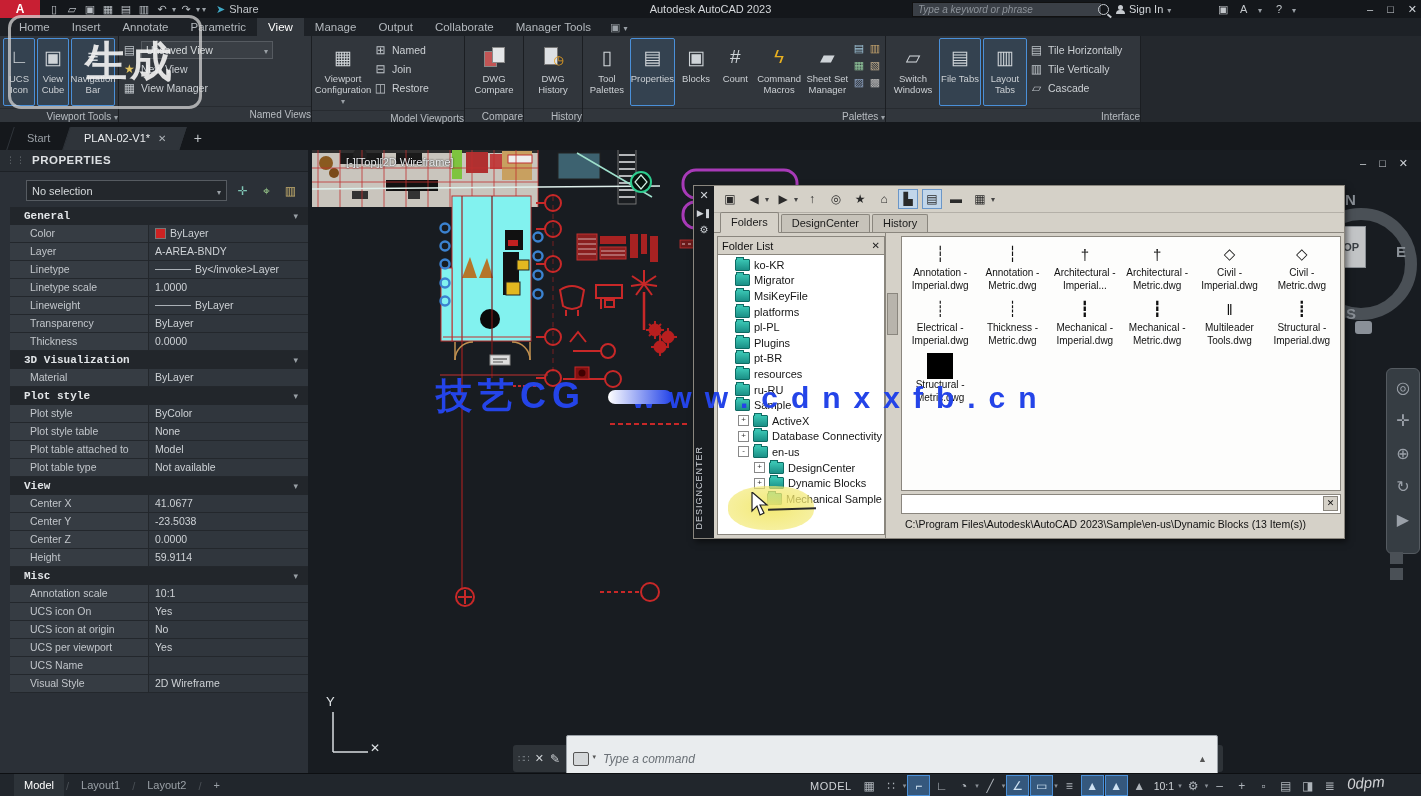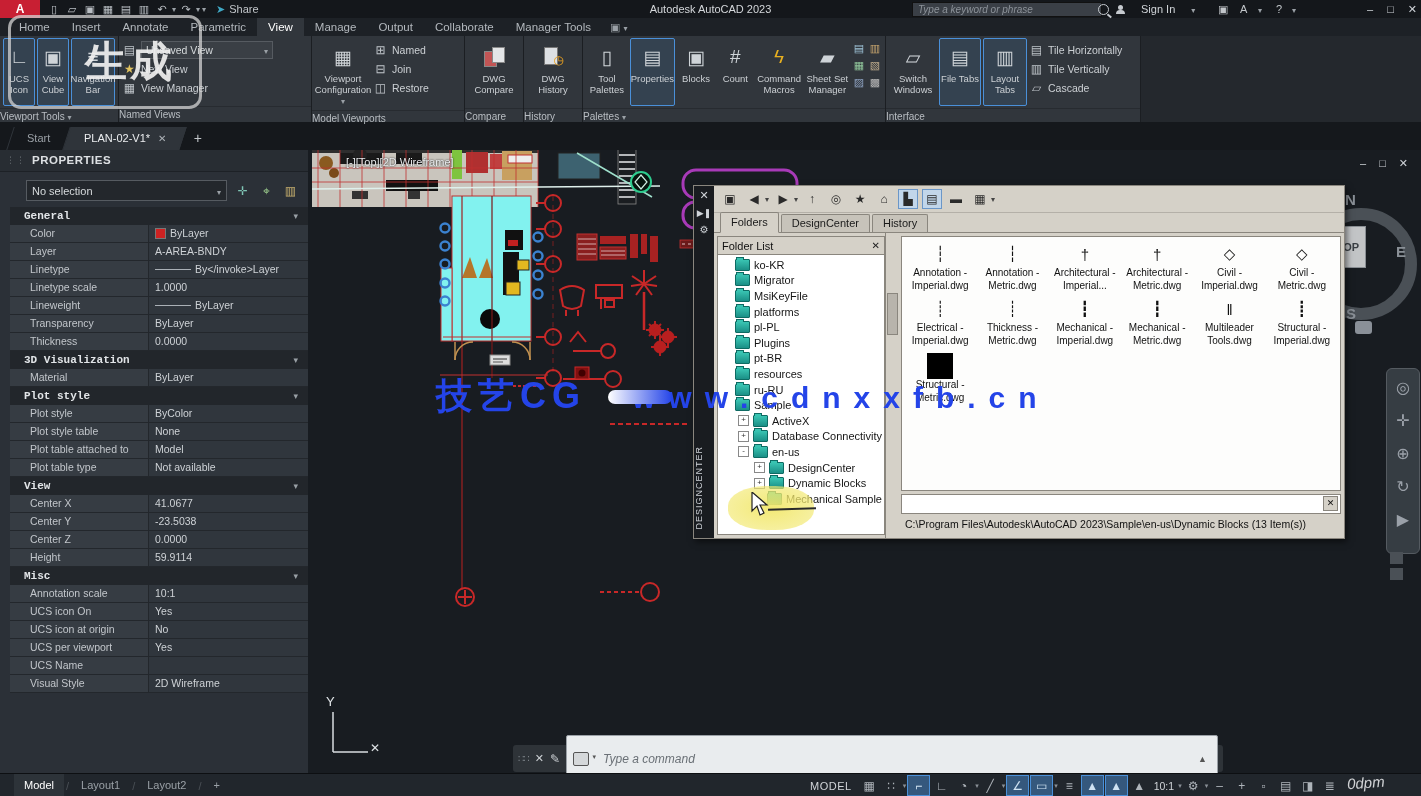--- a/index.html
+++ b/index.html
@@ -12,36 +12,36 @@
   .qat{display:flex;align-items:center;margin-left:6px;gap:2px;}
   .qic{width:16px;text-align:center;color:#b9bec3;font-size:11px;cursor:default;}
   .qdd{font-size:8px;color:#9aa0a6;}
   .share-wrap{display:flex;align-items:center;gap:4px;margin-left:10px;color:#c2c6ca;}
   .share-ic{color:#3fa7c4;font-size:11px;}
   .t-center{position:absolute;left:0;right:0;top:0;height:18px;display:flex;align-items:center;justify-content:center;color:#d4d7da;font-size:11px;pointer-events:none;}
   .sbox{position:absolute;left:912px;top:2px;width:178px;height:13px;background:#3a3f46;border:1px solid #111;
     color:#8d939a;font-style:italic;font-size:10px;line-height:13px;padding:0 5px;white-space:nowrap;overflow:hidden;}
   .searchic{position:absolute;left:1098px;top:4px;width:9px;height:9px;border:1.5px solid #c6cacf;border-radius:50%;}
   .searchic::after{content:"";position:absolute;width:5px;height:1.5px;background:#c6cacf;right:-4px;bottom:-2px;transform:rotate(40deg);}
-  .signin{position:absolute;left:1116px;top:0;height:18px;display:flex;align-items:center;gap:16px;color:#d0d4d8;}
+  .signin{position:absolute;left:1116px;top:0;height:18px;display:flex;align-items:center;gap:4px;color:#d0d4d8;}
   .person{width:9px;height:9px;position:relative;}
   .person::before{content:"";position:absolute;left:2px;top:0;width:5px;height:5px;border-radius:50%;background:#c6cacf;}
   .person::after{content:"";position:absolute;left:0;top:5px;width:9px;height:4px;border-radius:4px 4px 0 0;background:#c6cacf;}
   .tico{position:absolute;top:0;height:18px;display:flex;align-items:center;color:#c2c6ca;font-size:11px;}
   .winbtns{position:absolute;right:4px;top:0;height:18px;display:flex;gap:14px;align-items:center;color:#cfd3d8;font-size:11px;}
   
   .ribbontabs{left:0;top:18px;width:1421px;height:18px;background:#1d2126;display:flex;align-items:flex-end;z-index:9;padding-left:8px;}
   .rtab{padding:0 11px;height:18px;line-height:18px;color:#b3b8bd;font-size:11.5px;cursor:default;}
   .rtab.on{background:#31363c;color:#fff;}
   .rtab-extra{display:flex;align-items:center;gap:3px;margin-left:8px;color:#9aa0a6;height:18px;}
   
   .ribbon{left:0;top:36px;width:1421px;height:86px;background:#24282d;display:flex;z-index:8;}
   .panel{background:#31363c;border-right:1px solid #1b1e22;display:flex;flex-direction:column;}
   .pbody{flex:1;display:flex;padding:2px 3px;gap:2px;align-items:flex-start;}
-  .plabel{height:15px;line-height:15px;text-align:left;font-size:10px;color:#b8bdc2;border-top:1px solid #272b30;}
+  .plabel{height:15px;line-height:15px;text-align:right;font-size:10px;color:#b8bdc2;border-top:1px solid #272b30;}
   .bigbtn{width:42px;display:flex;flex-direction:column;align-items:center;padding-top:2px;border:1px solid transparent;border-radius:2px;min-height:64px;}
   .bigbtn .ic{font-size:19px;height:32px;display:flex;align-items:center;justify-content:center;color:#cfd4d8;}
   .bigbtn .bl{font-size:9.5px;text-align:center;line-height:1.18;color:#ccd0d4;}
   .selbtn{border:1px solid #4a90d9;background:rgba(74,144,217,.13);}
   .vcol{display:flex;flex-direction:column;gap:1px;padding-top:3px;}
   .rowbtn{display:flex;align-items:center;gap:4px;font-size:10.5px;height:18px;color:#ccd0d4;white-space:nowrap;}
   .rowbtn .ric{font-size:12px;width:15px;text-align:center;color:#bfc4c9;}
   .nvfield{width:122px;height:16px;background:#3a3f45;border:1px solid #565b61;font-size:10.5px;color:#d6dadc;
     display:flex;align-items:center;justify-content:space-between;padding:0 4px;}
   .caret::after{content:"▾";font-size:8px;color:#9aa0a6;}

